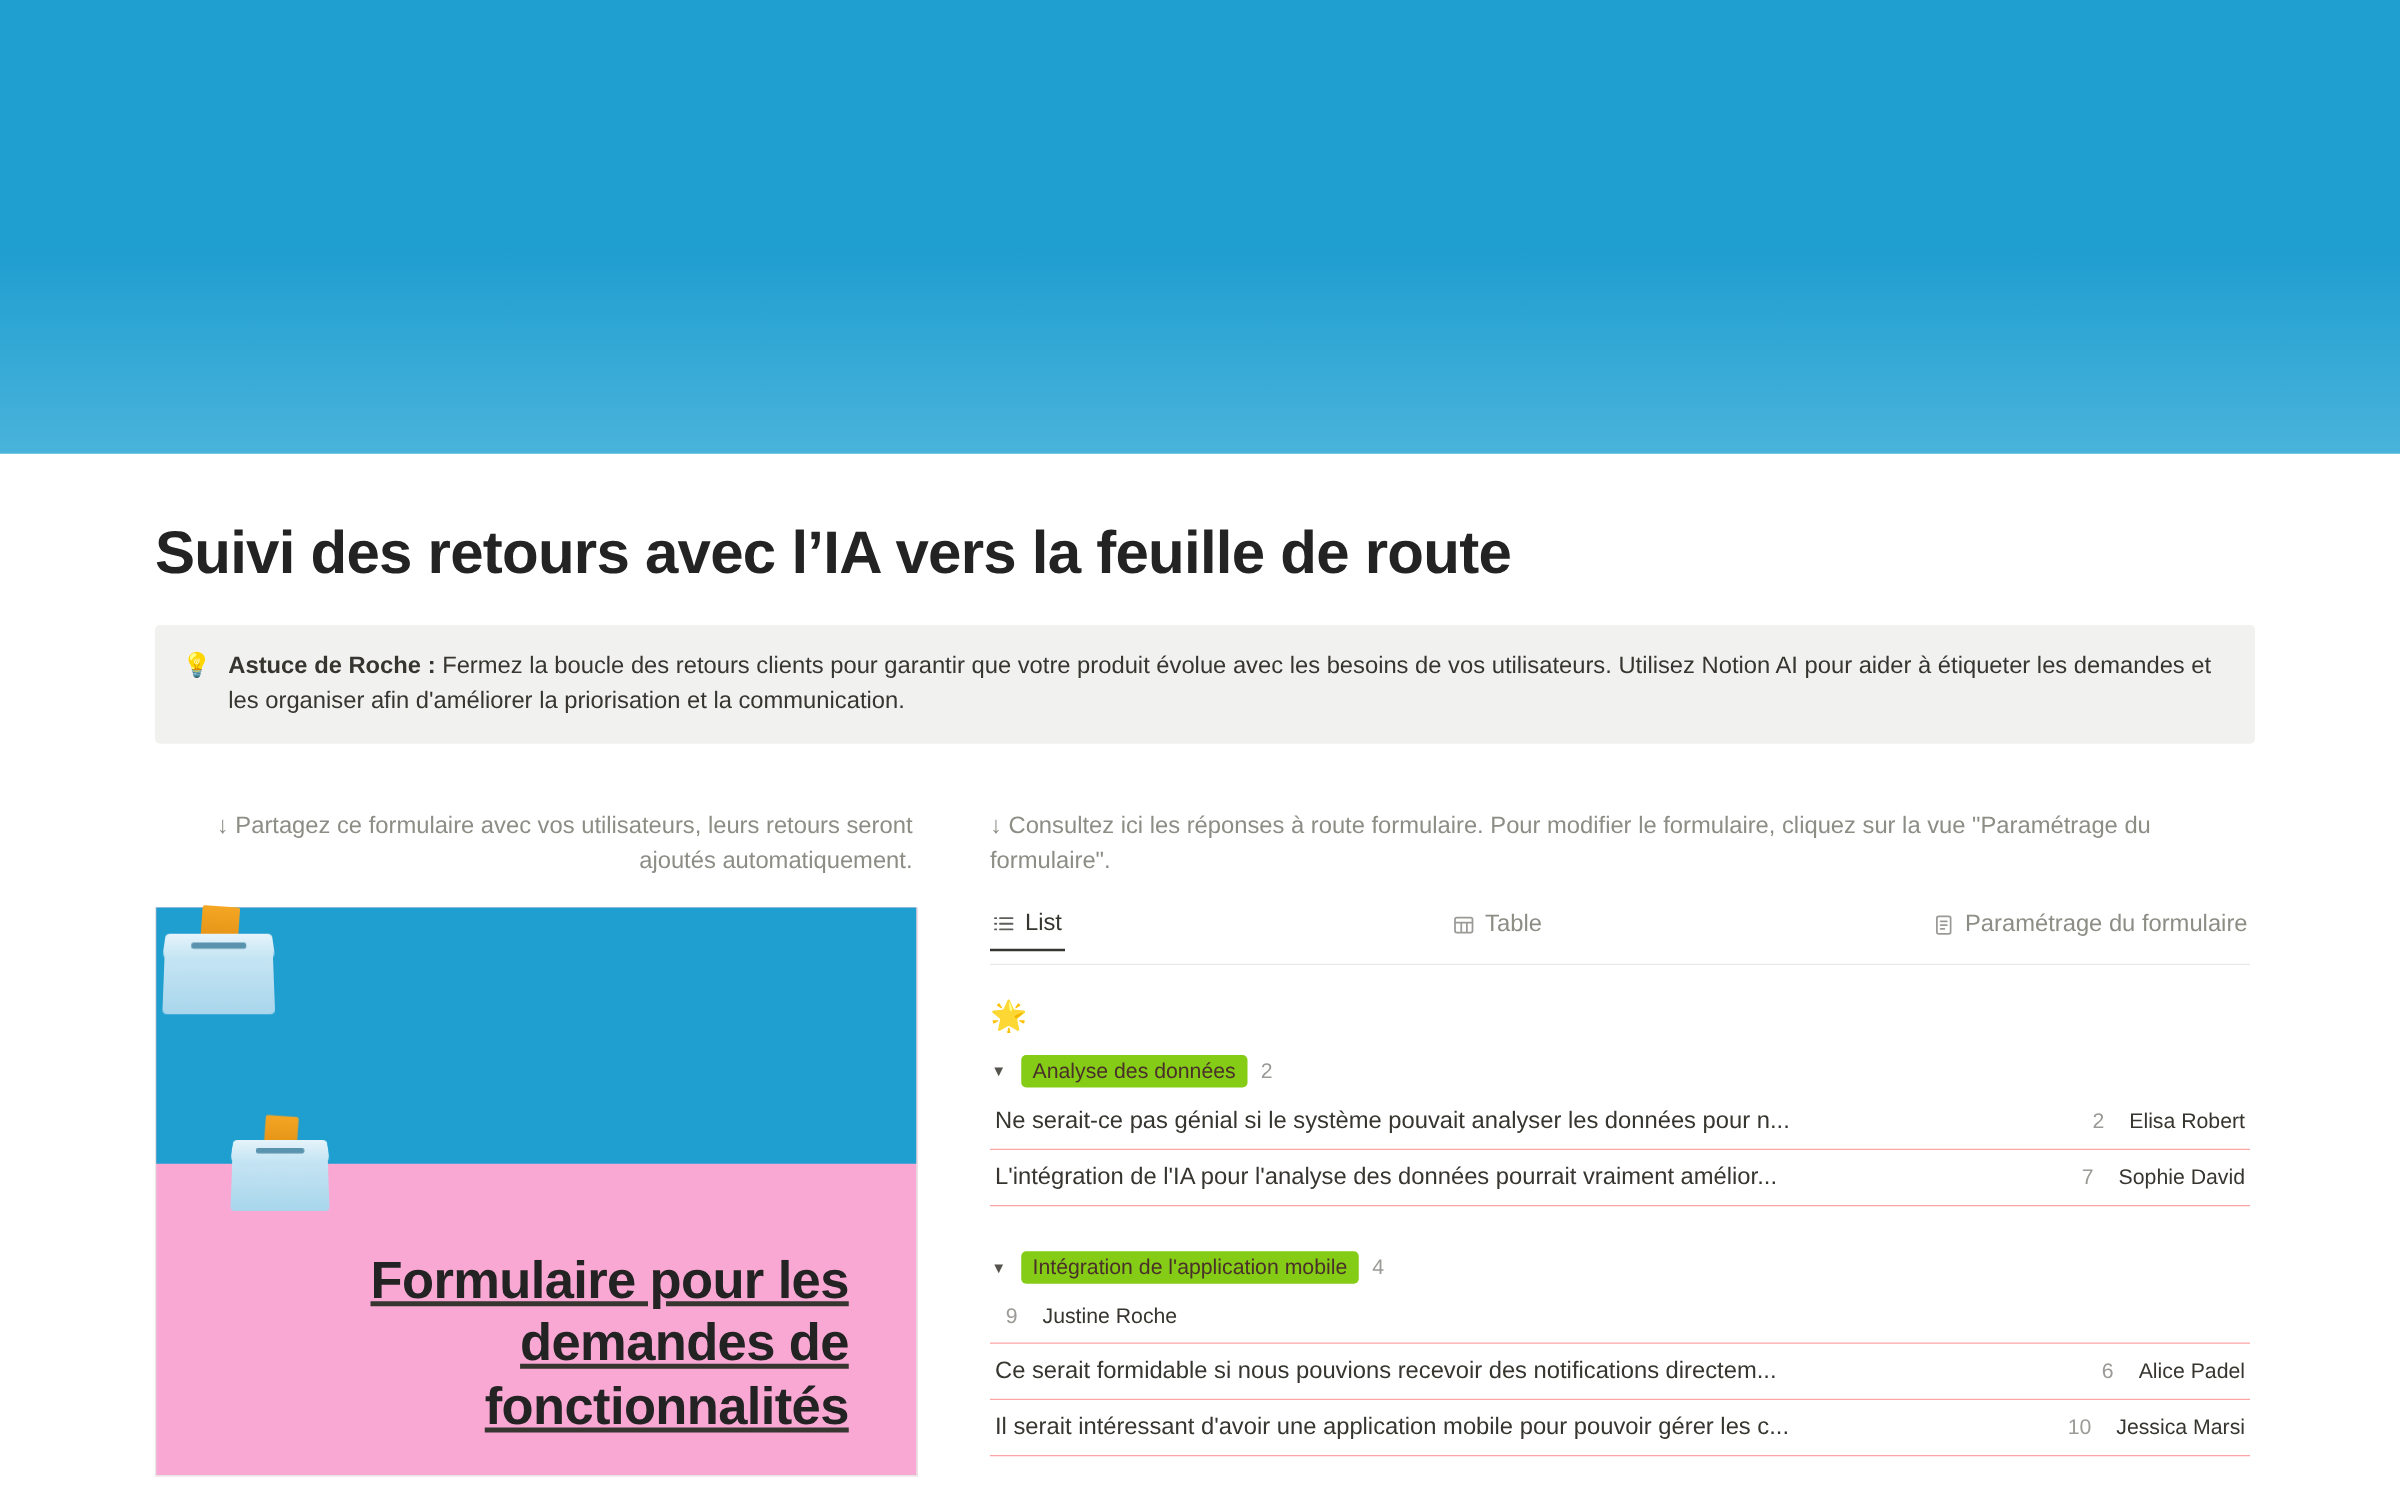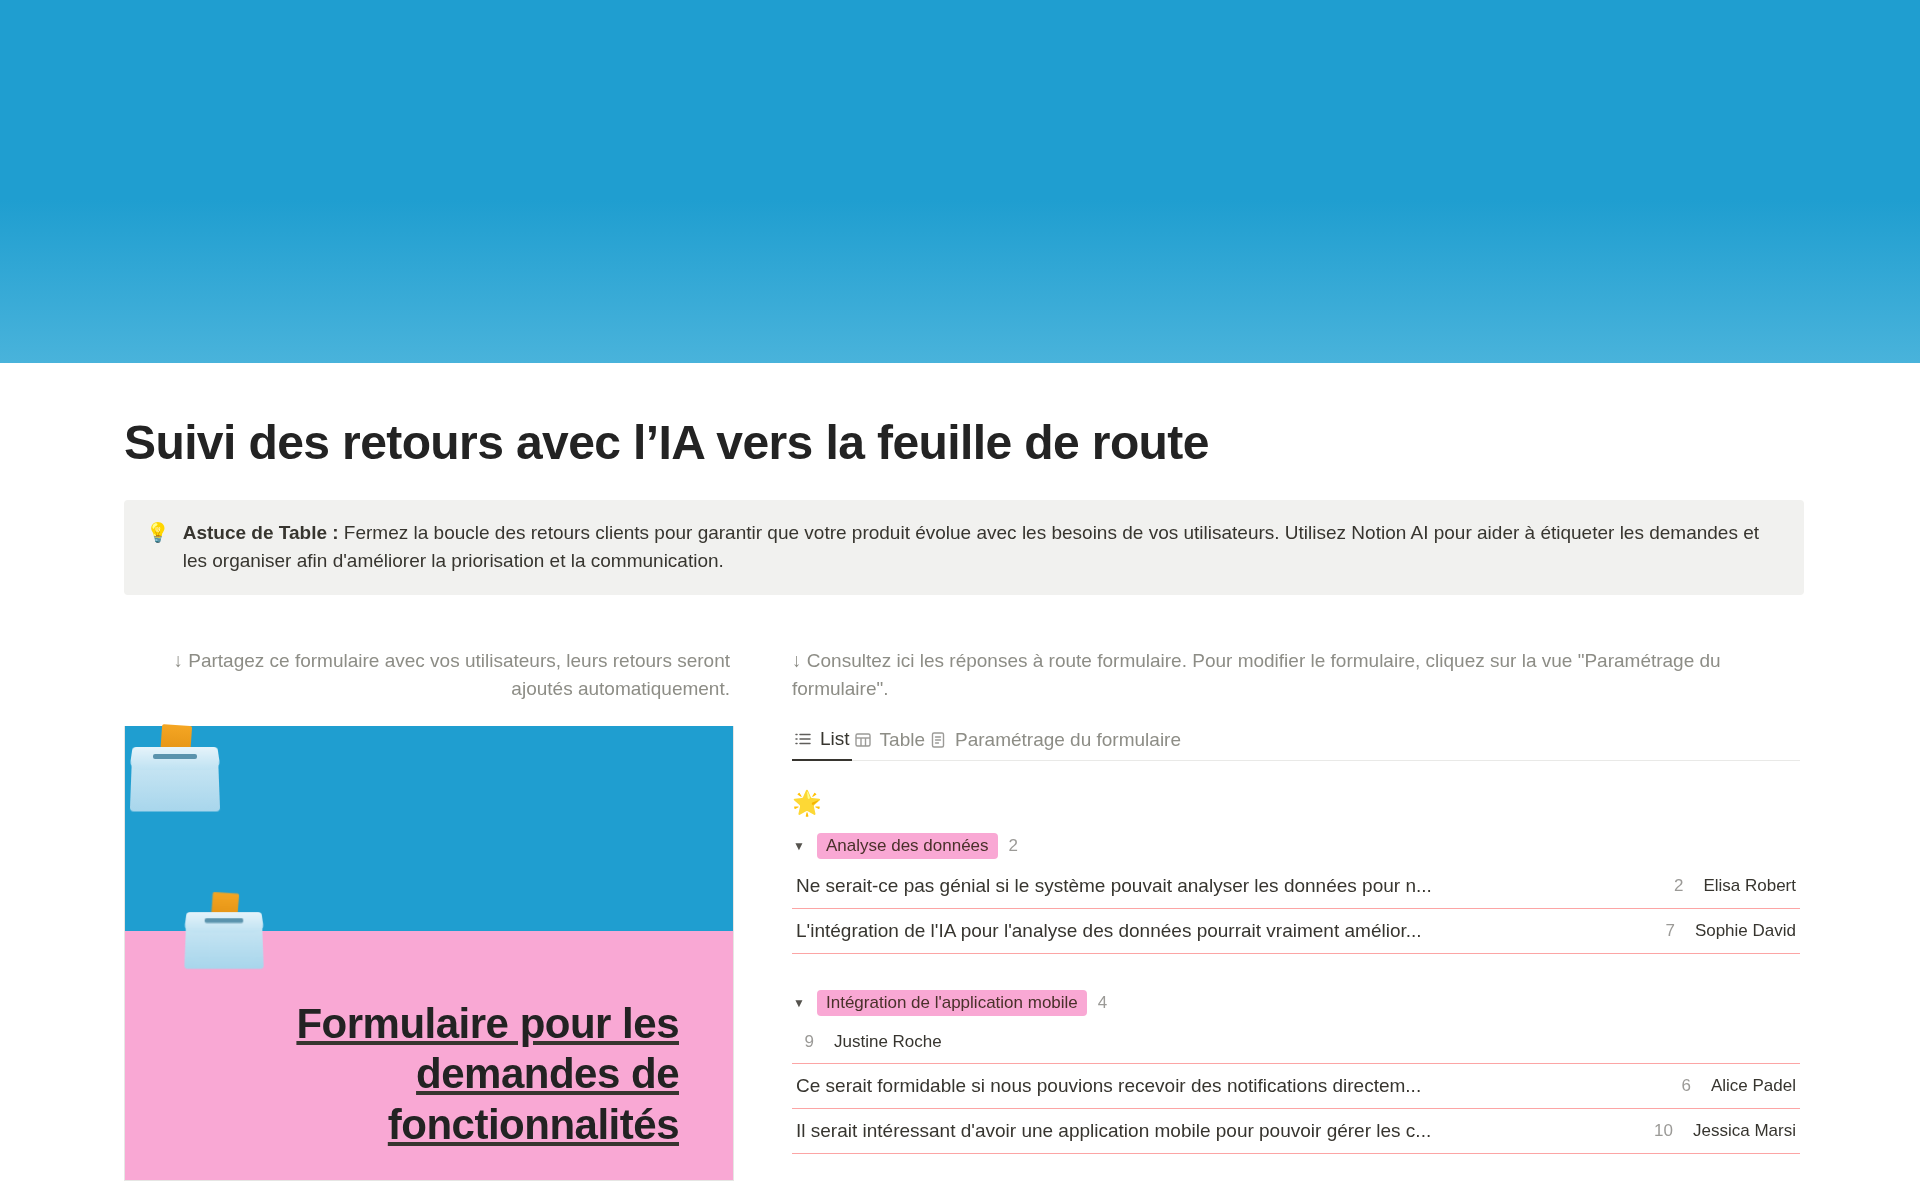--- a/index.html
+++ b/index.html
@@ -157,22 +157,24 @@
     line-height: 1.2;
     font-weight: 700;
     letter-spacing: -0.5px;
     color: #232323;
   }
 
   
   .view-tabs {
     display: flex;
     align-items: center;
+    gap: 26px;
     border-bottom: 1px solid #e9e9e7;
-    padding-bottom: 9px;
+    padding-bottom: 20px;
+    justify-content: space-between;
   }
   .view-tab {
     display: flex;
     align-items: center;
     gap: 8px;
     font-size: 19px;
     color: #8d8d86;
     padding: 2px 2px 9px 2px;
     margin-bottom: -10px;
     cursor: pointer;
@@ -212,21 +214,21 @@
     font-size: 12px;
     color: #55534e;
     cursor: pointer;
     width: 14px;
     text-align: center;
   }
   .group-tag {
     font-size: 17px;
     padding: 3px 9px;
     border-radius: 4px;
-    background: #f9a8d4;
+    background: #84cc16;
     color: #49312a;
     white-space: nowrap;
   }
   .group-count {
     font-size: 17px;
     color: #9b9a97;
   }
 
   .row {
     display: flex;
@@ -279,21 +281,21 @@
       <div class="bb-slot"></div>
     </div>
   </div>
 
   <div class="content-wrap">
     <h1 class="page-title">Suivi des retours avec l’IA vers la feuille de route</h1>
 
     <div class="callout">
       <span class="callout-icon">💡</span>
       <div class="callout-text">
-        <b>Astuce de Table :</b><span> Fermez la boucle des retours clients pour garantir que votre produit évolue avec les besoins de vos utilisateurs. Utilisez Notion AI pour aider à étiqueter les demandes et les organiser afin d'améliorer la priorisation et la communication.</span>
+        <b>Astuce de Roche :</b><span> Fermez la boucle des retours clients pour garantir que votre produit évolue avec les besoins de vos utilisateurs. Utilisez Notion AI pour aider à étiqueter les demandes et les organiser afin d'améliorer la priorisation et la communication.</span>
       </div>
     </div>
 
     <div class="columns">
 
       <div class="col-left">
         <div class="col-hint">↓ Partagez ce formulaire avec vos utilisateurs, leurs retours seront ajoutés automatiquement.</div>
 
         <div class="form-embed">
           <div class="form-embed-cover">

